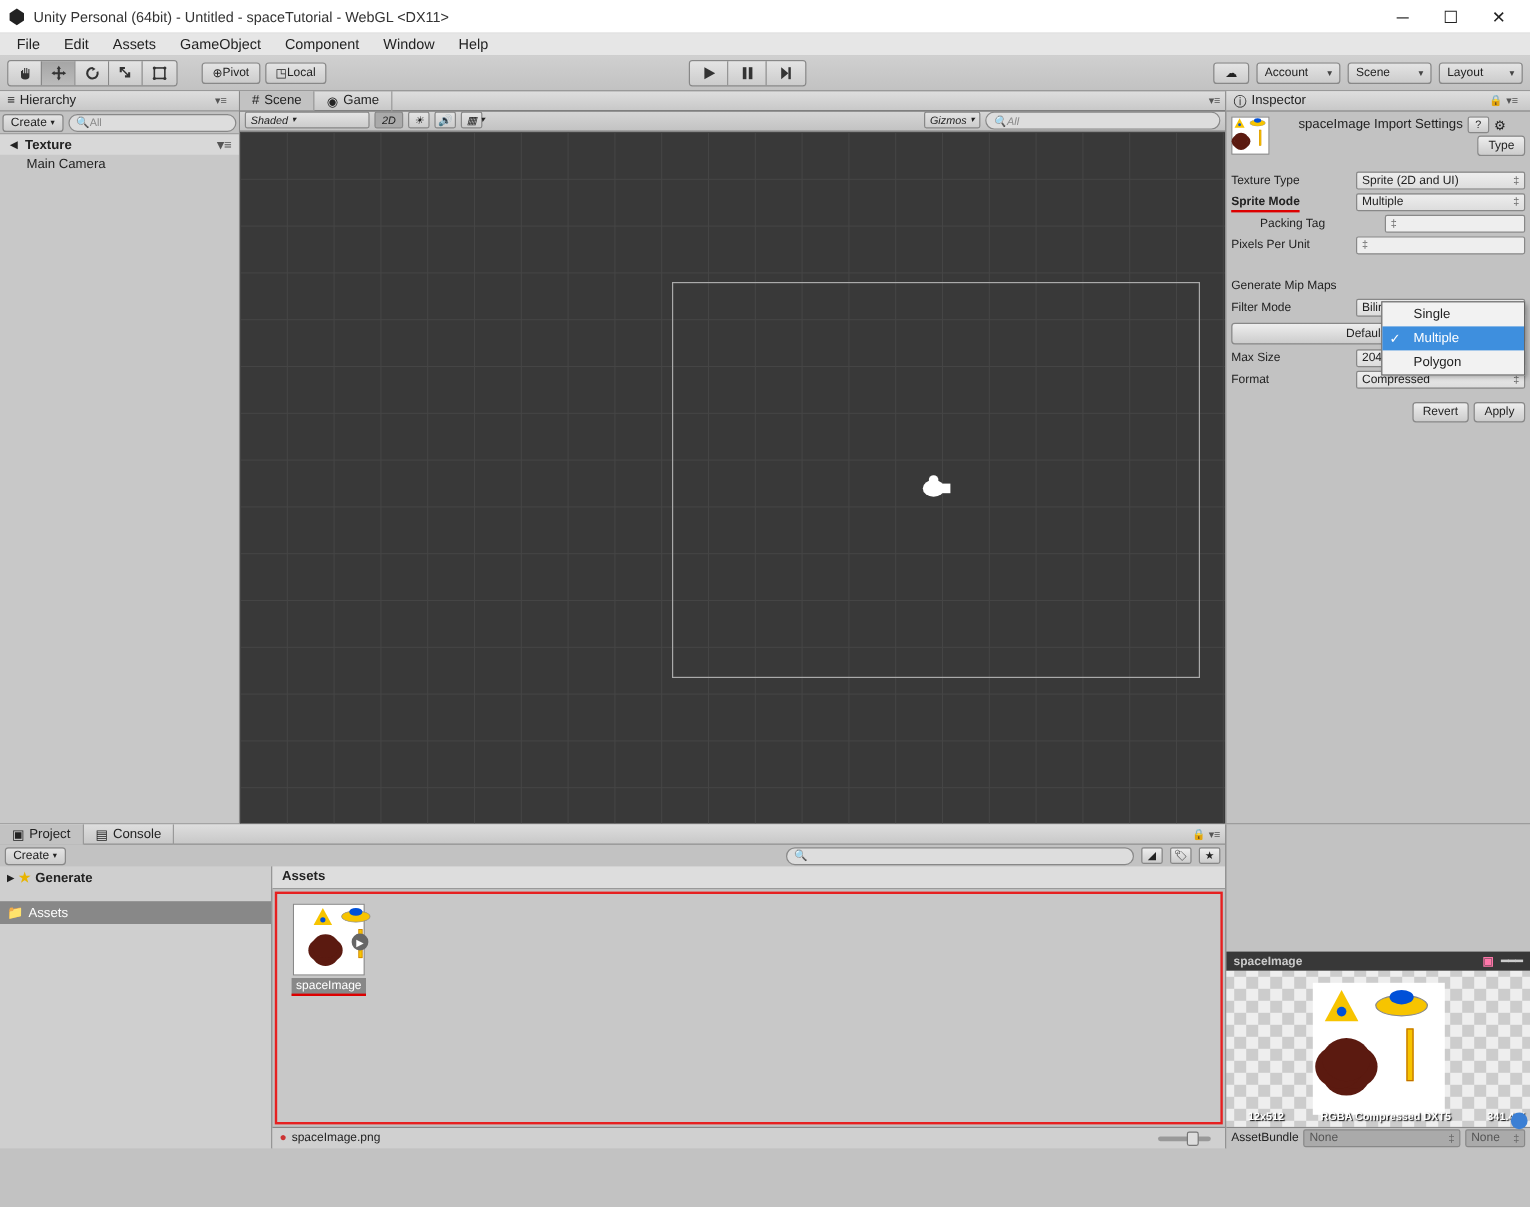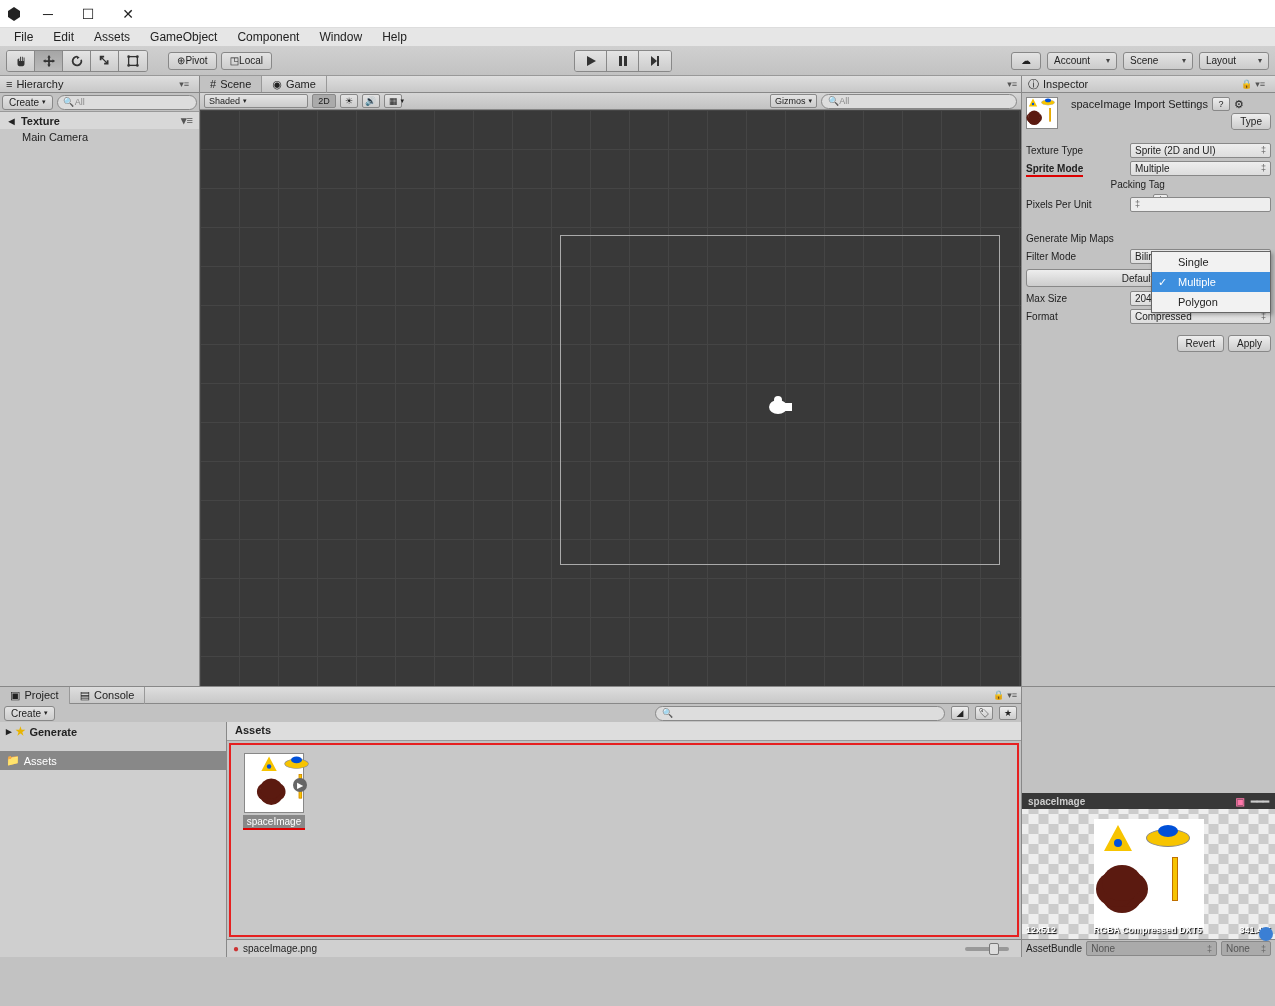--- a/index.html
+++ b/index.html
@@ -26,21 +26,21 @@
 .createbtn { border: 1px solid #888; border-radius: 3px; background: linear-gradient(#e4e4e4,#cccccc); padding: 1px 6px; font-size: 10px; display:flex;align-items:center;}
 .createbtn::after{content:"▾";font-size:7px;margin-left:3px;}
 .searchfield { flex: 1; height: 15px; border: 1px solid #888; border-radius: 8px; background: #ddd; padding: 0 6px; font-size: 9px; color: #888; display:flex;align-items:center;}
 .hierarchylist { background: #c8c8c8; flex: 1; border-top:1px solid #999;}
 .hierrow { padding: 2px 6px; display:flex;align-items:center;gap:4px;}
 .hierrow.bold { font-weight: bold; background:#d8d8d8;}
 .scenepanel { flex: 1; display: flex; flex-direction: column; background: #393939; }
 .scenetabs { height: 17px; background: linear-gradient(#dedede,#c8c8c8); display: flex; align-items: center; border-bottom: 1px solid #888;}
 .stab { padding: 2px 10px; border-right: 1px solid #999; display:flex;align-items:center;gap:4px;font-size:11px;}
 .stab.active { background: #c2c2c2; }
-.scenetools { height: 17px; background: linear-gradient(#d6d6d6,#c2c2c2); display: flex; align-items: center; padding: 0 4px; gap: 4px; border-bottom:1px solid #888;font-size:10px;}
+.scenetools { height: 17px; background: linear-gradient(#d6d6d6,#c2c2c2); display: flex; align-items: flex-start; padding: 0 4px; gap: 4px; border-bottom:1px solid #888;font-size:10px;font-style:italic;}
 .minidrop { height: 14px; border: 1px solid #888; border-radius: 2px; background: linear-gradient(#e4e4e4,#cccccc); padding: 0 4px; display: flex; align-items: center; font-size: 9px; }
 .minidrop::after { content: "▾"; font-size: 7px; margin-left: 3px; }
 .viewtool { width:18px;height:14px;border:1px solid #888;border-radius:2px;background:linear-gradient(#e4e4e4,#ccc);display:flex;align-items:center;justify-content:center;font-size:9px;}
 .sceneview { flex: 1; background: #393939; position: relative; background-image: linear-gradient(#454545 1px, transparent 1px), linear-gradient(90deg, #454545 1px, transparent 1px); background-size: 39px 39px; }
 .camrect { position: absolute; left: 360px; top: 125px; width: 440px; height: 330px; border: 1px solid #aaa; }
 .camicon { position: absolute; left: 568px; top: 285px; width: 28px; height: 20px; }
 .camicon svg { width: 100%; height: 100%; }
 .rightpanel { width: 254px; background: #c2c2c2; border-left: 1px solid #888; display: flex; flex-direction: column; }
 .insprow { display: flex; align-items: center; padding: 2px 4px; gap: 4px; font-size: 10px; height: 18px;}
 .proplabel { width: 100px; font-size: 10px; }
@@ -65,21 +65,21 @@
 .assetshead { height: 19px; background: #ddd; border-bottom: 1px solid #999; padding: 2px 8px; font-weight: bold; font-size: 11px;}
 .assetsgrid { flex: 1; background: #c8c8c8; padding: 8px; position: relative; border: 2px solid #e62020; margin: 2px;}
 .assetitem { width: 70px; display: flex; flex-direction: column; align-items: center; gap: 2px; }
 .assetthumb { width: 60px; height: 60px; background: #fff; border: 1px solid #888; position: relative; display:flex;align-items:center;justify-content:center;}
 .assetlabel { font-size: 10px; background: #888; color: #fff; padding: 1px 4px; border-bottom: 2px solid #d00; }
 .playcirc{position:absolute;right:-4px;top:24px;width:14px;height:14px;border-radius:50%;background:#666;display:flex;align-items:center;justify-content:center;color:#fff;font-size:8px;}
 .statusbar { height: 18px; background: #d0d0d0; border-top: 1px solid #888; display: flex; align-items: center; padding: 0 6px; font-size: 10px; gap: 4px;}
 .previewpanel { width: 254px; background: #c2c2c2; border-left: 1px solid #888; display: flex; flex-direction: column;}
 .previewhead { height: 16px; background: #383838; color: #ccc; display: flex; align-items: center; padding: 0 6px; font-size: 10px; font-weight:bold;gap:6px;}
 .previewbody { flex: 1; background: repeating-conic-gradient(#ccc 0% 25%, #eee 0% 50%) 50% / 20px 20px; position: relative; display:flex;align-items:center;justify-content:center;}
-.previewinfo { position: absolute; bottom: 4px; left: 4px; right: 4px; color: #fff; font-size: 9px; text-shadow: 1px 1px 1px #000; display:flex;justify-content:space-between;font-weight:bold;}
+.previewinfo { position: absolute; bottom: 4px; left: 18px; right: 4px; color: #fff; font-size: 9px; text-shadow: 1px 1px 1px #000; display:flex;justify-content:space-between;font-weight:bold;}
 .bundlebar { height: 18px; background: #c2c2c2; border-top: 1px solid #888; display: flex; align-items: center; padding: 0 4px; gap: 4px; font-size: 10px;}
 .spriteart{width:100px;height:100px;position:relative;}
 .spriteart .ship{position:absolute;left:6px;top:2px;width:0;height:0;border-left:14px solid transparent;border-right:14px solid transparent;border-bottom:26px solid #f7c400;}
 .spriteart .shipdot{position:absolute;left:16px;top:16px;width:8px;height:8px;border-radius:50%;background:#0050d8;}
 .spriteart .ufo{position:absolute;left:48px;top:6px;width:44px;height:18px;border-radius:50%;background:#f7c400;border:1px solid #888;}
 .spriteart .ufotop{position:absolute;left:60px;top:2px;width:20px;height:12px;border-radius:50%;background:#0050d8;}
 .spriteart .cloud{position:absolute;left:4px;top:42px;width:40px;height:36px;border-radius:50%;background:#5b1a10;box-shadow:-6px 6px 0 #5b1a10,6px 6px 0 #5b1a10,0 12px 0 #5b1a10;}
 .spriteart .laser{position:absolute;left:74px;top:34px;width:6px;height:44px;background:#f7c400;border:1px solid #c07000;}
 .projtoolbar{height:18px;background:#c2c2c2;display:flex;align-items:center;padding:0 4px;gap:6px;}
 .starsicon{color:#e8b400;}
@@ -93,20 +93,21 @@
 </style>
 </head>
 <body>
 
 <div class="titlebar">
   <span class="logo">
     <svg viewBox="0 0 16 16">
         <polygon points="8,1 14,5 14,11 8,15 2,11 2,5" fill="#222"></polygon>
       </svg>
   </span>
+  <span class="title">Unity Personal (64bit) - Untitled - spaceTutorial - WebGL &lt;DX11&gt;</span>
   <div class="winbtn">─</div>
   <div class="winbtn">☐</div>
   <div class="winbtn">✕</div>
 </div>
 
 <div class="menubar">
   <div class="menuitem">File</div>
   <div class="menuitem">Edit</div>
   <div class="menuitem">Assets</div>
   <div class="menuitem">GameObject</div>
@@ -269,21 +270,21 @@
       </div>
     </div>
   </div>
 
   <div class="rightpanel" style="position:relative;">
     <div class="paneltab">
         <span>ⓘ</span>
         <span>Inspector</span>
         <span class="lockicon">🔒 ▾≡</span>
       </div>
-    <div style="display:flex;padding:4px;gap:13px;align-items:flex-start;">
+    <div style="display:flex;padding:4px;gap:24px;align-items:flex-start;">
       <div style="width:32px;height:32px;background:#fff;border:1px solid #888;">
         <div class="spriteart" style="transform:scale(0.3);transform-origin:top left;">
           <div class="ship"></div>
             <div class="shipdot"></div>
             <div class="ufo"></div>
             <div class="ufotop"></div>
             <div class="cloud"></div>
             <div class="laser"></div>
         </div>
       </div>
@@ -302,21 +303,21 @@
         <div class="propfield">
           <span>Sprite (2D and UI)</span>
         </div>
       </div>
     <div class="insprow">
         <span class="proplabel"><span class="underline-red">Sprite Mode</span></span>
         <div class="propfield">
           <span>Multiple</span>
         </div>
       </div>
-    <div class="insprow" style="padding-left:28px;flex-direction:column;">
+    <div class="insprow" style="padding-left:28px;">
         <span class="proplabel">Packing Tag</span>
         <div class="propfield" style="background:#eee;"></div>
       </div>
     <div class="insprow" style="">
         <span class="proplabel">Pixels Per Unit</span>
         <div class="propfield" style="background:#eee;"></div>
       </div>
     <div style="height:16px;"></div>
     <div class="insprow">
         <span class="proplabel">Generate Mip Maps</span>

